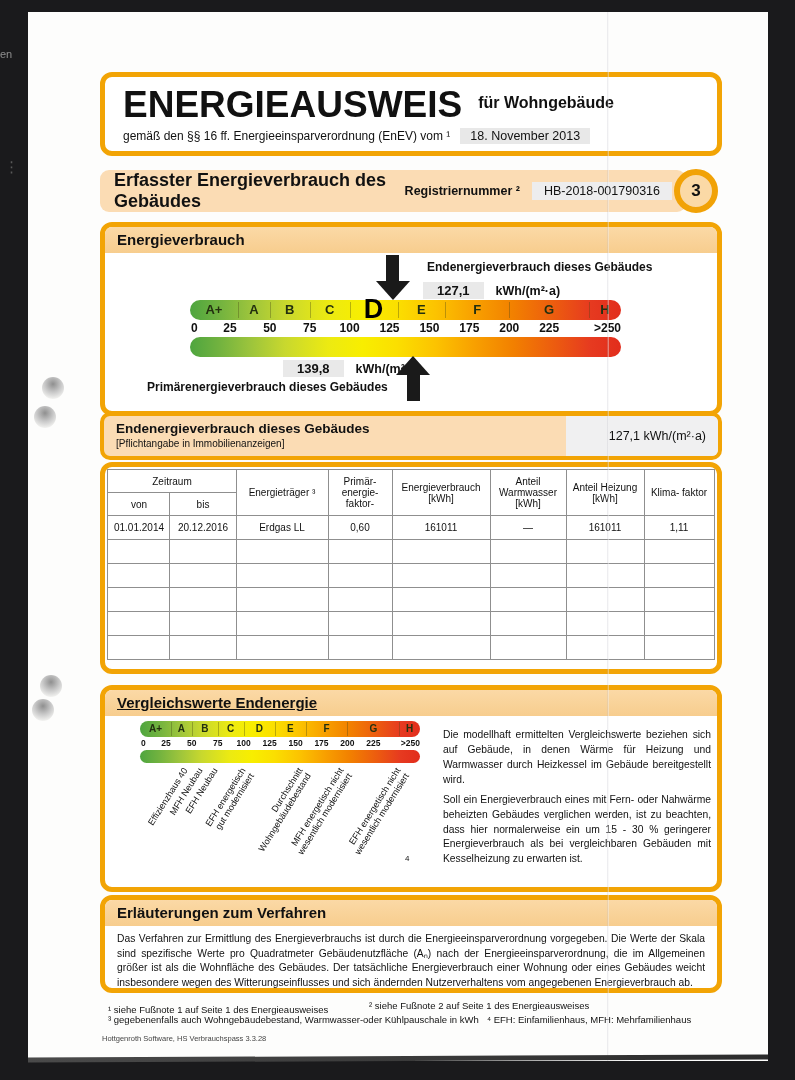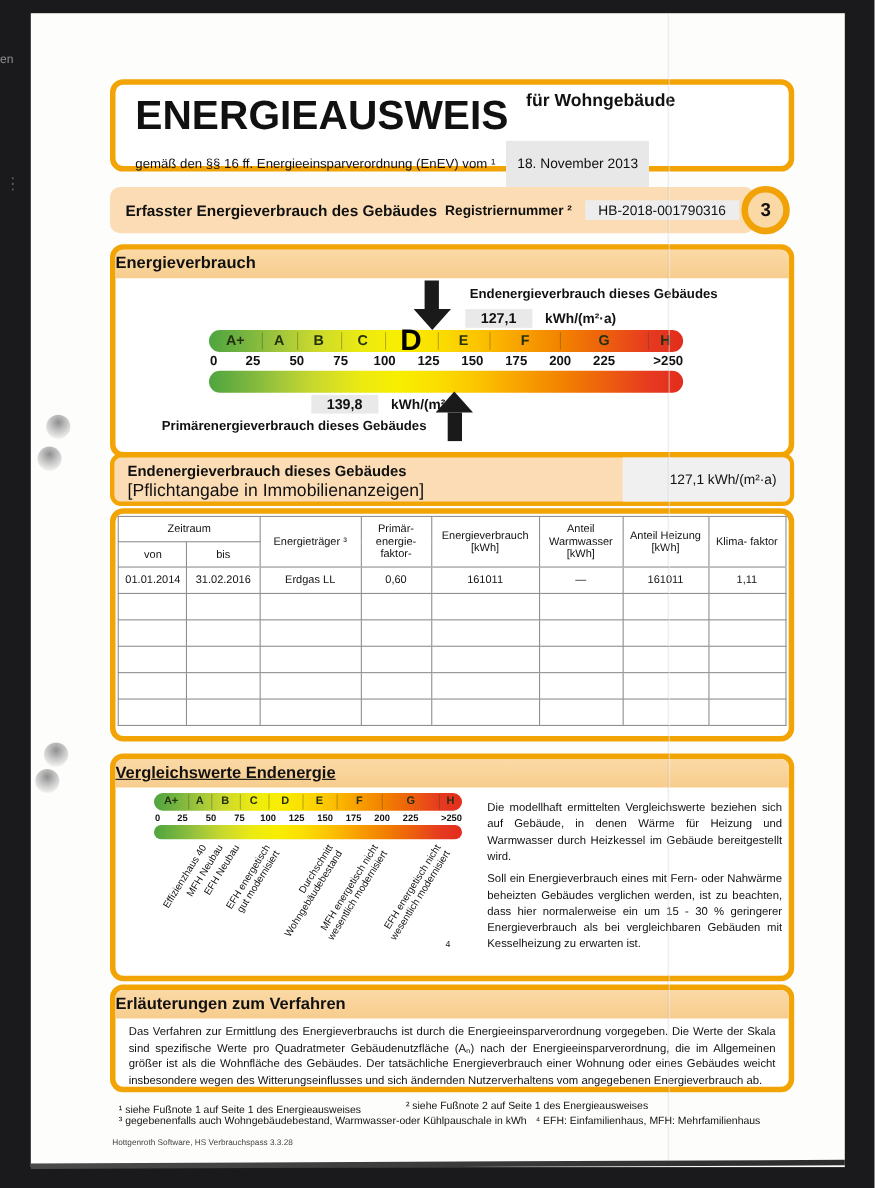--- a/index.html
+++ b/index.html
@@ -21,36 +21,36 @@
     background:linear-gradient(90deg,rgba(110,110,130,0.16),rgba(255,255,255,0.5));}
   .hole{position:absolute;width:22px;height:22px;border-radius:50%;
     background:radial-gradient(circle at 50% 32%, #8f8f8f 0%, #c9c9c9 45%, #f2f2f0 80%);}
   .hole.h1{left:14px;top:365px;}
   .hole.h2{left:6px;top:394px;}
   .hole.h3{left:12px;top:663px;}
   .hole.h4{left:4px;top:687px;}
 
   
   .obox{position:absolute;background:#fff;border:5px solid #f2a405;border-radius:12px;box-sizing:border-box;}
-  .box-header{height:26px;line-height:26px;padding:0 0;font-size:15px;font-weight:bold;
+  .box-header{height:26px;line-height:26px;padding:0 12px;font-size:15px;font-weight:bold;
     background:linear-gradient(180deg,#fbd9a6,#f7cd8e);border-radius:7px 7px 0 0;}
 
   
   .header-box{left:72px;top:60px;width:622px;height:84px;padding:6px 18px 0 18px;}
-  .title-row{display:flex;align-items:flex-start;gap:16px;}
+  .title-row{display:flex;align-items:center;gap:16px;}
   .main-title{font-size:37px;font-weight:bold;line-height:44px;letter-spacing:0px;}
   .building-type{font-size:16px;font-weight:bold;padding-bottom:5px;}
   .law-row{margin-top:1px;font-size:12px;display:flex;align-items:center;}
-  .date-box{background:#e8e8e8;padding:14px 10px;margin-left:10px;font-size:12.5px;}
+  .date-box{background:#e8e8e8;padding:1px 10px;margin-left:10px;font-size:12.5px;}
 
   
   .reg-bar{position:absolute;left:72px;top:158px;width:586px;height:42px;
     background:#fbdcb4;border-radius:9px;display:flex;align-items:center;
     padding:0 14px;box-sizing:border-box;}
-  .reg-label{font-weight:bold;font-size:14px;flex:1;}
+  .reg-label{font-weight:bold;font-size:18px;flex:1;}
   .reg-num-label{font-weight:bold;font-size:12.5px;margin-right:12px;}
   .reg-num-box{background:#ededee;padding:2px 12px;font-size:12.5px;}
   .page-badge{position:absolute;left:646px;top:157px;width:32px;height:32px;
     border:6px solid #f1a207;border-radius:50%;background:#fbd9a6;
     text-align:center;line-height:32px;font-size:17px;font-weight:bold;}
 
   
   .energy-box{left:72px;top:210px;width:622px;height:194px;}
   .chart{position:relative;height:162px;}
   .end-label{position:absolute;left:322px;top:7px;font-size:12px;font-weight:bold;}
@@ -86,21 +86,21 @@
   .arrow-down .shaft,.arrow-up .shaft{margin:0 auto;width:13px;height:26px;background:#1a1a1a;}
   .arrow-down .head{width:0;height:0;border-left:17px solid transparent;border-right:17px solid transparent;border-top:19px solid #1a1a1a;}
   .arrow-up{top:103px;}
   .arrow-up .head{width:0;height:0;border-left:17px solid transparent;border-right:17px solid transparent;border-bottom:19px solid #1a1a1a;}
 
   
   .end-bar{position:absolute;left:72px;top:400px;width:622px;height:48px;
     background:#fbdcb4;border:4px solid #f2a405;border-radius:10px;box-sizing:border-box;}
   .end-bar .texts{padding:5px 12px;}
   .end-bar .t1{font-size:13.5px;font-weight:bold;}
-  .end-bar .t2{font-size:16px;margin-top:2px;}
+  .end-bar .t2{font-size:10px;margin-top:2px;}
   .end-bar .right{position:absolute;right:0;top:0;bottom:0;width:152px;background:#f0f0f1;
     border-radius:0 6px 6px 0;display:flex;align-items:center;justify-content:flex-end;
     padding-right:12px;box-sizing:border-box;font-size:12.5px;}
 
   
   .table-box{left:72px;top:450px;width:622px;height:212px;}
   table.ctab{border-collapse:collapse;width:606px;margin:2px auto 0;table-layout:fixed;}
   .ctab th,.ctab td{border:1px solid #8f8f8f;font-size:10px;font-weight:normal;
     text-align:center;vertical-align:middle;padding:1px 3px;overflow:hidden;}
   .ctab tr.hrow1 th{height:20px;border-bottom:none;}
@@ -248,21 +248,21 @@
         <th rowspan="2">Klima- faktor</th>
       </tr>
       <tr class="hrow2">
         <th class="sub">von</th>
         <th class="sub">bis</th>
       </tr>
       </tbody>
         <tbody id="consumption-tbody">
         <tr>
           <td>01.01.2014</td>
-          <td>31.02.2016</td>
+          <td>20.12.2016</td>
           <td>Erdgas LL</td>
           <td>0,60</td>
           <td>161011</td>
           <td>—</td>
           <td>161011</td>
           <td>1,11</td>
         </tr>
       <tr>
             <td>&nbsp;</td>
             <td>&nbsp;</td>

